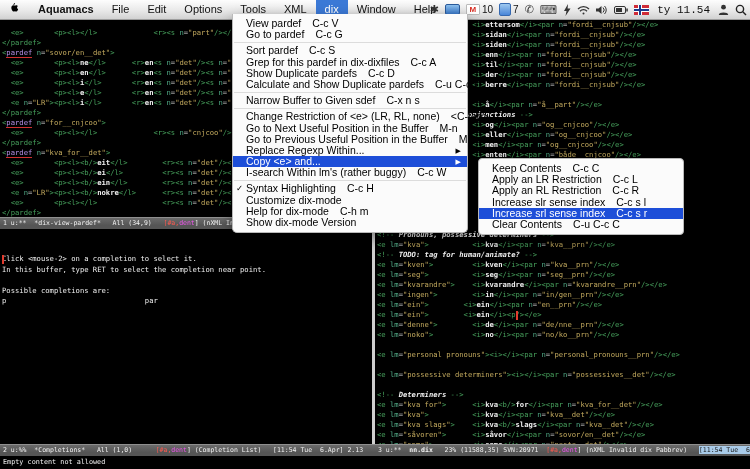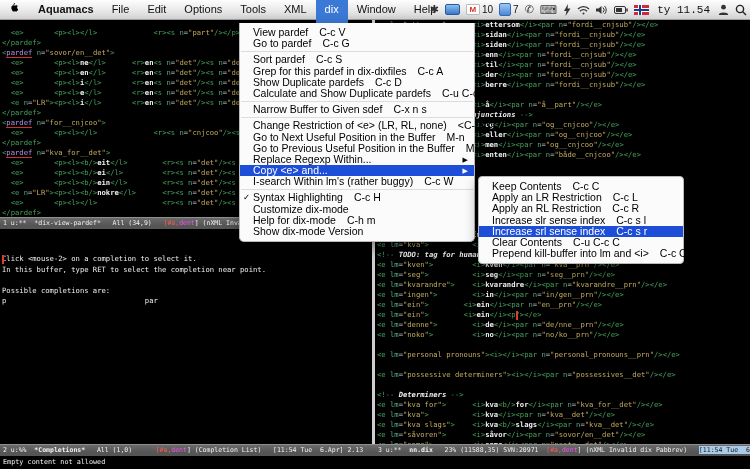--- a/index.html
+++ b/index.html
@@ -57,22 +57,22 @@
   .ml-red{color:#ff5a50;}
   .ml-mag{color:#f055ee;}
   .ml-time{background:#a9cbe9;color:#151515;}
   
   #echo{position:absolute;left:0;top:456px;width:750px;height:13px;background:#000;color:#f3f3f3;
         font-size:6.8px;line-height:13px;padding-left:3px;white-space:pre;}
   
   .menu{position:absolute;background:#fbfbfb;border:1px solid #b9b9b9;
         box-shadow:0 5px 14px rgba(0,0,0,.4);padding:4px 0;z-index:60;
         font-family:"Liberation Sans",sans-serif;font-size:10.5px;color:#000;}
-  #dix-menu{left:232px;top:23px;width:234px;border-top:none;border-radius:0 0 5px 5px;margin-left:7px;}
-  #copy-submenu{left:478px;top:158px;width:204px;border-radius:4px;z-index:61;margin-top:18px;}
+  #dix-menu{left:232px;top:14px;width:234px;border-top:none;border-radius:0 0 5px 5px;}
+  #copy-submenu{left:478px;top:158px;width:204px;border-radius:4px;z-index:61;}
   .mi{position:relative;height:11.2px;line-height:11.2px;padding-left:13px;white-space:nowrap;}
   .mi .check{position:absolute;left:3px;top:0;font-size:8.5px;}
   .mi .sc{margin-left:11px;}
   .mi .arrow{position:absolute;right:6px;top:0;font-size:7px;}
   .mi.hl{background:#1d4ed8;color:#fff;}
   .sep{height:1px;background:#dcdcdc;margin:2px 1px;}
 </style>
 </head>
 <body>
 
@@ -152,21 +152,21 @@
       <div class="cl"><span class="tg">&lt;</span><span class="tg">e</span> <span class="at">lm</span><span class="eq">=</span><span class="st">"kva for"</span><span class="tg">&gt;</span>      <span class="tg">&lt;</span><span class="tg">i</span><span class="tg">&gt;</span><span class="ct">kva</span><span class="tg">&lt;</span><span class="tg">b</span><span class="tg">/&gt;</span><span class="ct">for</span><span class="tg">&lt;/</span><span class="tg">i</span><span class="tg">&gt;</span><span class="tg">&lt;</span><span class="tg">par</span> <span class="at">n</span><span class="eq">=</span><span class="st">"kva_for__det"</span><span class="tg">/&gt;</span><span class="tg">&lt;/</span><span class="tg">e</span><span class="tg">&gt;</span></div>
       <div class="cl"><span class="tg">&lt;</span><span class="tg">e</span> <span class="at">lm</span><span class="eq">=</span><span class="st">"kva"</span><span class="tg">&gt;</span>          <span class="tg">&lt;</span><span class="tg">i</span><span class="tg">&gt;</span><span class="ct">kva</span><span class="tg">&lt;/</span><span class="tg">i</span><span class="tg">&gt;</span><span class="tg">&lt;</span><span class="tg">par</span> <span class="at">n</span><span class="eq">=</span><span class="st">"kva__det"</span><span class="tg">/&gt;</span><span class="tg">&lt;/</span><span class="tg">e</span><span class="tg">&gt;</span></div>
       <div class="cl"><span class="tg">&lt;</span><span class="tg">e</span> <span class="at">lm</span><span class="eq">=</span><span class="st">"kva slags"</span><span class="tg">&gt;</span>    <span class="tg">&lt;</span><span class="tg">i</span><span class="tg">&gt;</span><span class="ct">kva</span><span class="tg">&lt;</span><span class="tg">b</span><span class="tg">/&gt;</span><span class="ct">slags</span><span class="tg">&lt;/</span><span class="tg">i</span><span class="tg">&gt;</span><span class="tg">&lt;</span><span class="tg">par</span> <span class="at">n</span><span class="eq">=</span><span class="st">"kva__det"</span><span class="tg">/&gt;</span><span class="tg">&lt;/</span><span class="tg">e</span><span class="tg">&gt;</span></div>
       <div class="cl"><span class="tg">&lt;</span><span class="tg">e</span> <span class="at">lm</span><span class="eq">=</span><span class="st">"såvoren"</span><span class="tg">&gt;</span>      <span class="tg">&lt;</span><span class="tg">i</span><span class="tg">&gt;</span><span class="ct">såvor</span><span class="tg">&lt;/</span><span class="tg">i</span><span class="tg">&gt;</span><span class="tg">&lt;</span><span class="tg">par</span> <span class="at">n</span><span class="eq">=</span><span class="st">"sovor/en__det"</span><span class="tg">/&gt;</span><span class="tg">&lt;/</span><span class="tg">e</span><span class="tg">&gt;</span></div>
       <div class="cl"><span class="tg">&lt;</span><span class="tg">e</span> <span class="at">lm</span><span class="eq">=</span><span class="st">"same"</span><span class="tg">&gt;</span>         <span class="tg">&lt;</span><span class="tg">i</span><span class="tg">&gt;</span><span class="ct">same</span><span class="tg">&lt;/</span><span class="tg">i</span><span class="tg">&gt;</span><span class="tg">&lt;</span><span class="tg">par</span> <span class="at">n</span><span class="eq">=</span><span class="st">"neste__det"</span><span class="tg">/&gt;</span><span class="tg">&lt;/</span><span class="tg">e</span><span class="tg">&gt;</span></div>
       <div class="cursor" style="left: 140.656px; top: 310.5px;"></div>
     </div>
   <div id="divider"></div>
 
   <div id="ml-top" class="ml"><span>1 u:**  </span><span style="font-weight: normal;">*dix-view-pardef*</span><span>   All (34,9)   </span><span class="ml-red">[#a,</span><span class="ml-mag">dent</span><span>] (nXML Invalid dix)</span></div>
-  <div id="ml-comp" class="ml"><span>2 u:%%  </span><span style="font-weight: bold;">*Completions*</span><span>   All (1,0)      </span><span class="ml-red">[#a,</span><span class="ml-mag">dent</span><span>] (Completion List)   </span><span>[11:54 Tue  6.Apr] 2.13</span></div>
+  <div id="ml-comp" class="ml"><span>2 u:%%  </span><span style="font-weight: normal;">*Completions*</span><span>   All (1,0)      </span><span class="ml-red">[#a,</span><span class="ml-mag">dent</span><span>] (Completion List)   </span><span>[11:54 Tue  6.Apr] 2.13</span></div>
   <div id="ml-right" class="ml"><span>3 u:**  </span><span style="font-weight: bold;">nn.dix</span><span>   23% (11588,35) SVN:20971  </span><span class="ml-red">[#a,</span><span class="ml-mag">dent</span><span>] (nXML Invalid dix Pabbrev)   </span><span class="ml-time">[11:54 Tue  6.Apr] 2.13</span></div>
 
   <div id="echo">Empty content not allowed</div>
 
   <div id="menubar">
     <span class="mb-apple">
       <svg width="11" height="13" viewBox="0 0 16 19" fill="#000">
           <path d="M11.8 0c-1 .07-2.2.72-2.9 1.6-.6.74-1.1 1.85-.93 2.9 1.12.07 2.3-.65 2.97-1.5.66-.8 1.12-1.9.86-3zM8 5.3c-1.6 0-3.2.95-4.06 2.4C2.2 10.7 3.5 15.1 5.2 17.5c.8 1.2 1.8 2.55 3.1 2.5 1.26-.06 1.73-.8 3.25-.8s1.93.8 3.25.77c1.33-.03 2.2-1.23 3-2.43.93-1.4 1.3-2.73 1.33-2.8-.03-.02-2.55-1-2.58-3.92-.03-2.45 2-3.62 2.1-3.68C17.5 5.45 15.7 5.27 15.07 5.23c-1.6-.13-2.96.9-3.72.9-.76 0-1.95-.83-3.35-.83z" transform="scale(.62)"></path>
         </svg>
     </span>
@@ -266,16 +266,15 @@
       <div class="mi"><span class="check"></span><span>Show dix-mode Version</span></div>
     </div>
 
   <div id="copy-submenu" class="menu">
       <div class="mi"><span class="check"></span><span>Keep Contents</span><span class="sc">C-c C</span></div>
       <div class="mi"><span class="check"></span><span>Apply an LR Restriction</span><span class="sc">C-c L</span></div>
       <div class="mi"><span class="check"></span><span>Apply an RL Restriction</span><span class="sc">C-c R</span></div>
       <div class="mi"><span class="check"></span><span>Increase slr sense index</span><span class="sc">C-c s l</span></div>
       <div class="mi hl"><span class="check"></span><span>Increase srl sense index</span><span class="sc">C-c s r</span></div>
       <div class="mi"><span class="check"></span><span>Clear Contents</span><span class="sc">C-u C-c C</span></div>
-      <div class="mi"><span class="check"></span><span>Prepend kill-buffer into lm and &lt;i&gt;</span><span class="sc">C-c C-y</span></div>
     </div>
 
 </div>
 
 </body></html>

